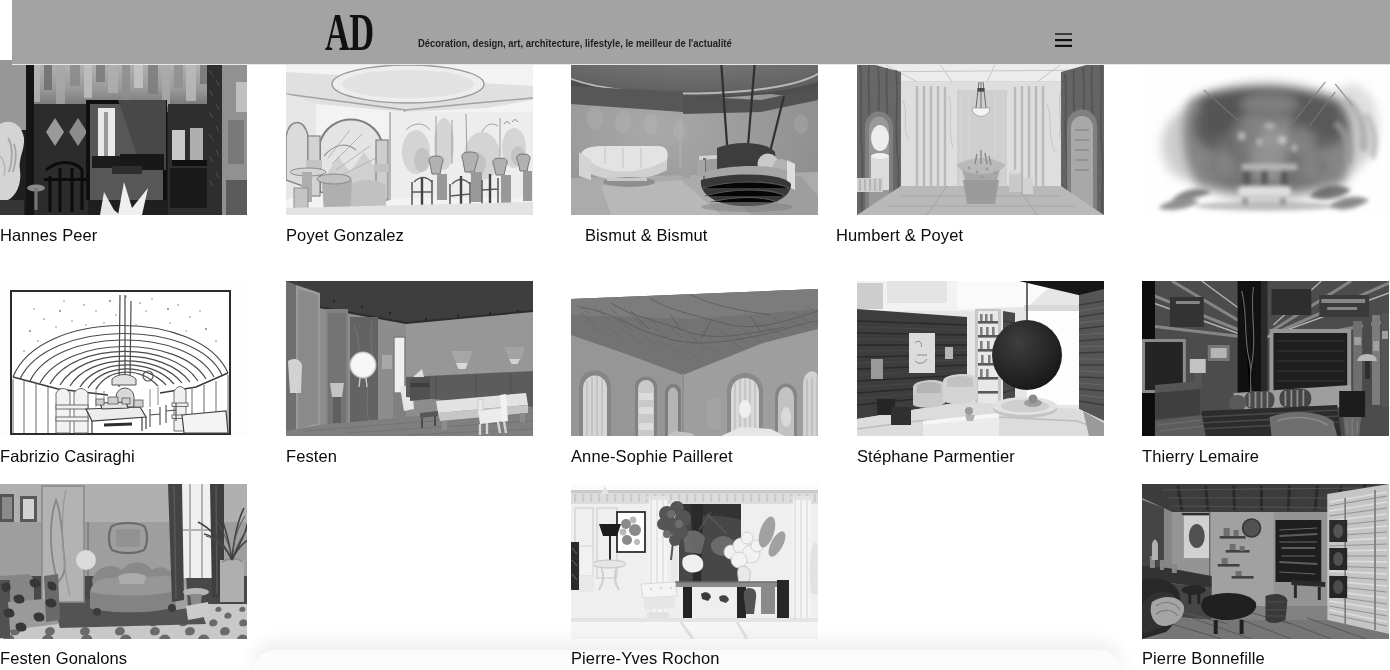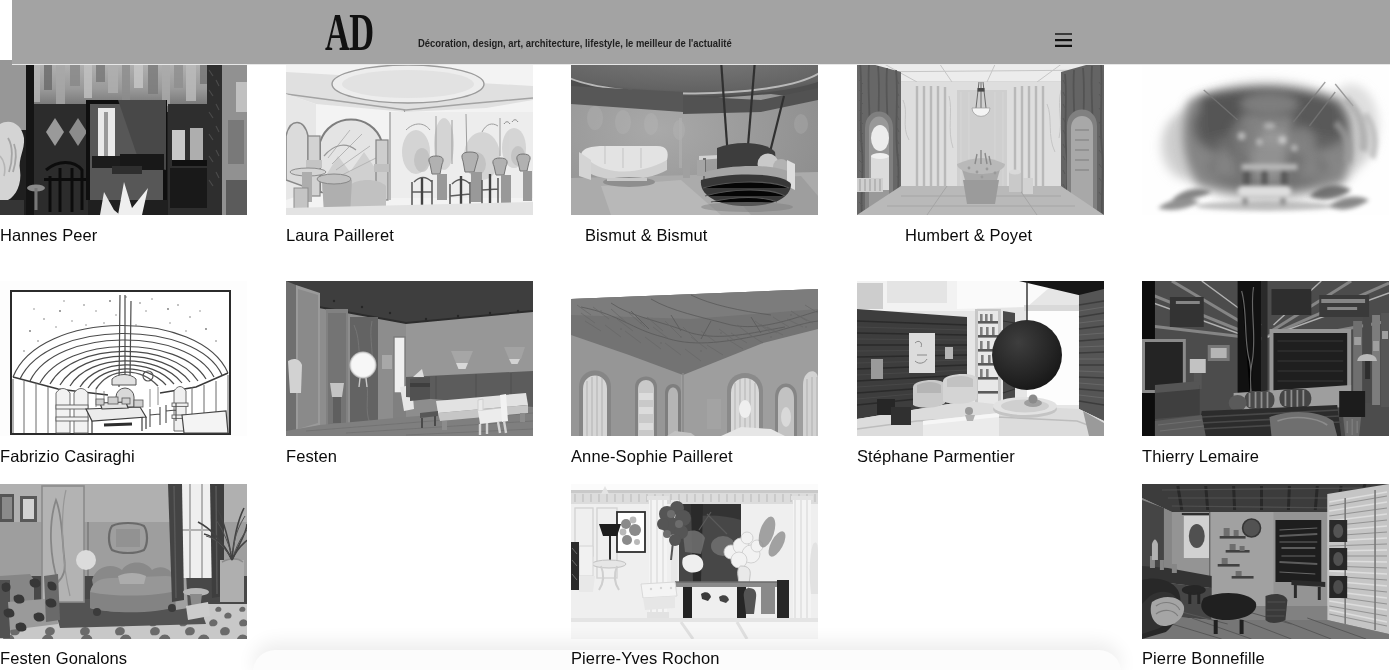--- a/index.html
+++ b/index.html
@@ -1422,25 +1422,25 @@
 
   <svg style="position:absolute; left:1043px; top:32px;" width="18" height="16" viewBox="0 0 18 16">
     <rect x="0" y="1.2" width="17" height="1.6" fill="#222"></rect>
     <rect x="0" y="7" width="17" height="2.2" fill="#111"></rect>
     <rect x="0" y="12.8" width="17" height="2.2" fill="#111"></rect>
   </svg>
 </div>
 
 <div class="cap" style="left:0px; top:226px;">Hannes Peer</div>
 
-<div class="cap" style="left:286px; top:226px;">Laura Pailleret</div>
+<div class="cap" style="left:286px; top:226px;">Poyet Gonzalez</div>
 
 <div class="cap" style="left:571px; top:226px;margin-left:14px;">Bismut &amp; Bismut</div>
 
-<div class="cap" style="left:905px; top:226px;text-align:center;">Humbert &amp; Poyet</div>
+<div class="cap" style="left:836px; top:226px;text-align:center;">Humbert &amp; Poyet</div>
 
 
 <div class="cap" style="left:0px; top:447px;">Fabrizio Casiraghi</div>
 
 <div class="cap" style="left:286px; top:447px;">Festen</div>
 
 <div class="cap" style="left:571px; top:447px;">Anne-Sophie Pailleret</div>
 
 <div class="cap" style="left:857px; top:447px;">Stéphane Parmentier</div>
 

